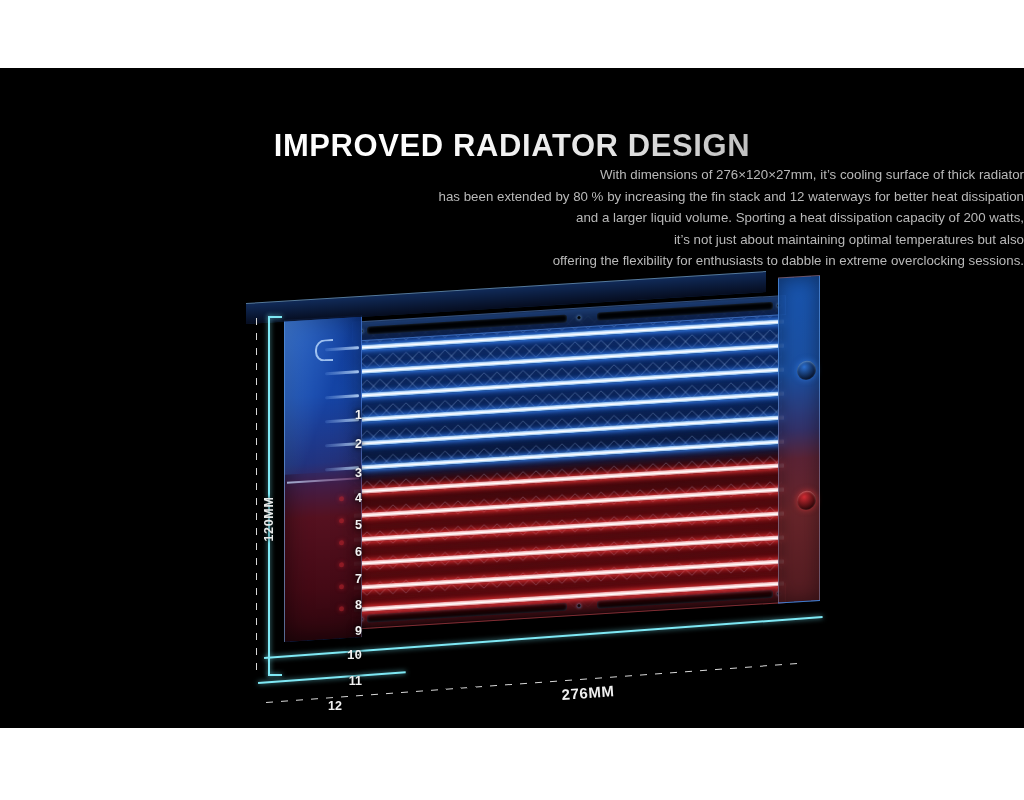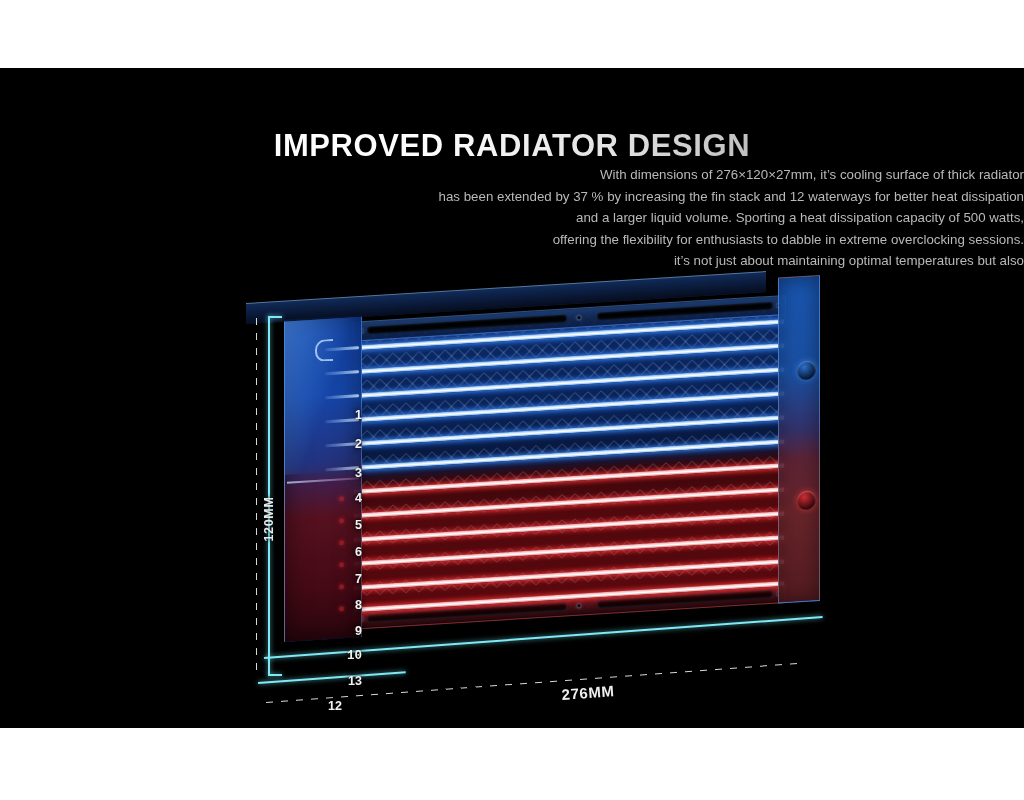--- a/index.html
+++ b/index.html
@@ -209,24 +209,24 @@
 <body>
 
 <div id="stage">
 
   <div id="panel">
 
     <h1 id="title">IMPROVED RADIATOR DESIGN</h1>
 
     <div id="copy">
       <span class="ln">With dimensions of 276×120×27mm, it’s cooling surface of thick radiator</span>
-      <span class="ln">has been extended by 37 % by increasing the fin stack and 12 waterways for better heat dissipation</span>
-      <span class="ln">and a larger liquid volume. Sporting a heat dissipation capacity of 500 watts,</span>
+      <span class="ln">has been extended by 80 % by increasing the fin stack and 12 waterways for better heat dissipation</span>
+      <span class="ln">and a larger liquid volume. Sporting a heat dissipation capacity of 200 watts,</span>
+      <span class="ln">it’s not just about maintaining optimal temperatures but also</span>
       <span class="ln">offering the flexibility for enthusiasts to dabble in extreme overclocking sessions.</span>
-      <span class="ln">it’s not just about maintaining optimal temperatures but also</span>
     </div>
 
     <div id="scene">
 
       <div id="rad">
 
         <div id="core">
           <div id="fins"></div>
           <div id="coreTint"></div>
         </div>
@@ -328,17 +328,17 @@
     <div class="wnum" style="left:340px;top:340px;">1</div>
     <div class="wnum" style="left:340px;top:369px;">2</div>
     <div class="wnum" style="left:340px;top:398px;">3</div>
     <div class="wnum" style="left:340px;top:423px;">4</div>
     <div class="wnum" style="left:340px;top:450px;">5</div>
     <div class="wnum" style="left:340px;top:477px;">6</div>
     <div class="wnum" style="left:340px;top:504px;">7</div>
     <div class="wnum" style="left:340px;top:530px;">8</div>
     <div class="wnum" style="left:340px;top:556px;">9</div>
     <div class="wnum" style="left:336px;top:581px;width:26px;font-family:Liberation Mono, monospace;">10</div>
-    <div class="wnum" style="left:336px;top:606px;width:26px;">13</div>
+    <div class="wnum" style="left:336px;top:606px;width:26px;">11</div>
     <div class="wnum" style="left:316px;top:631px;width:26px;">12</div>
 
   </div>
 </div>
 
 </body></html>

